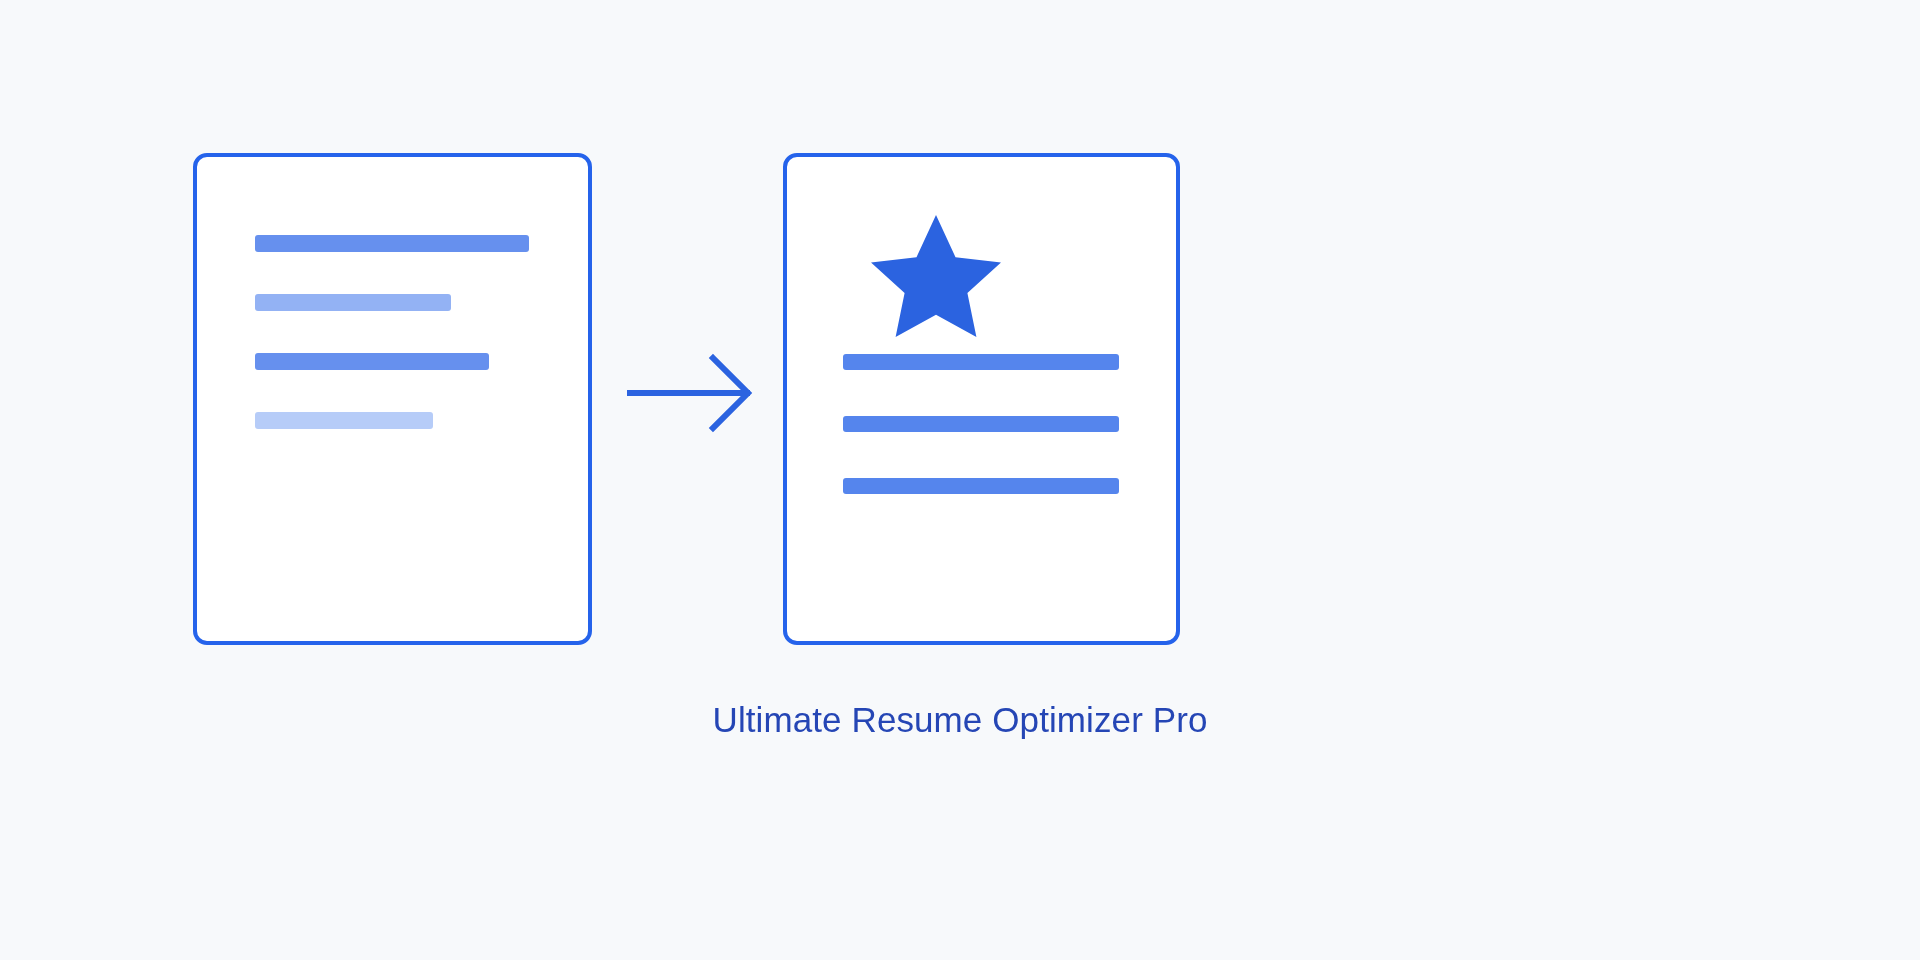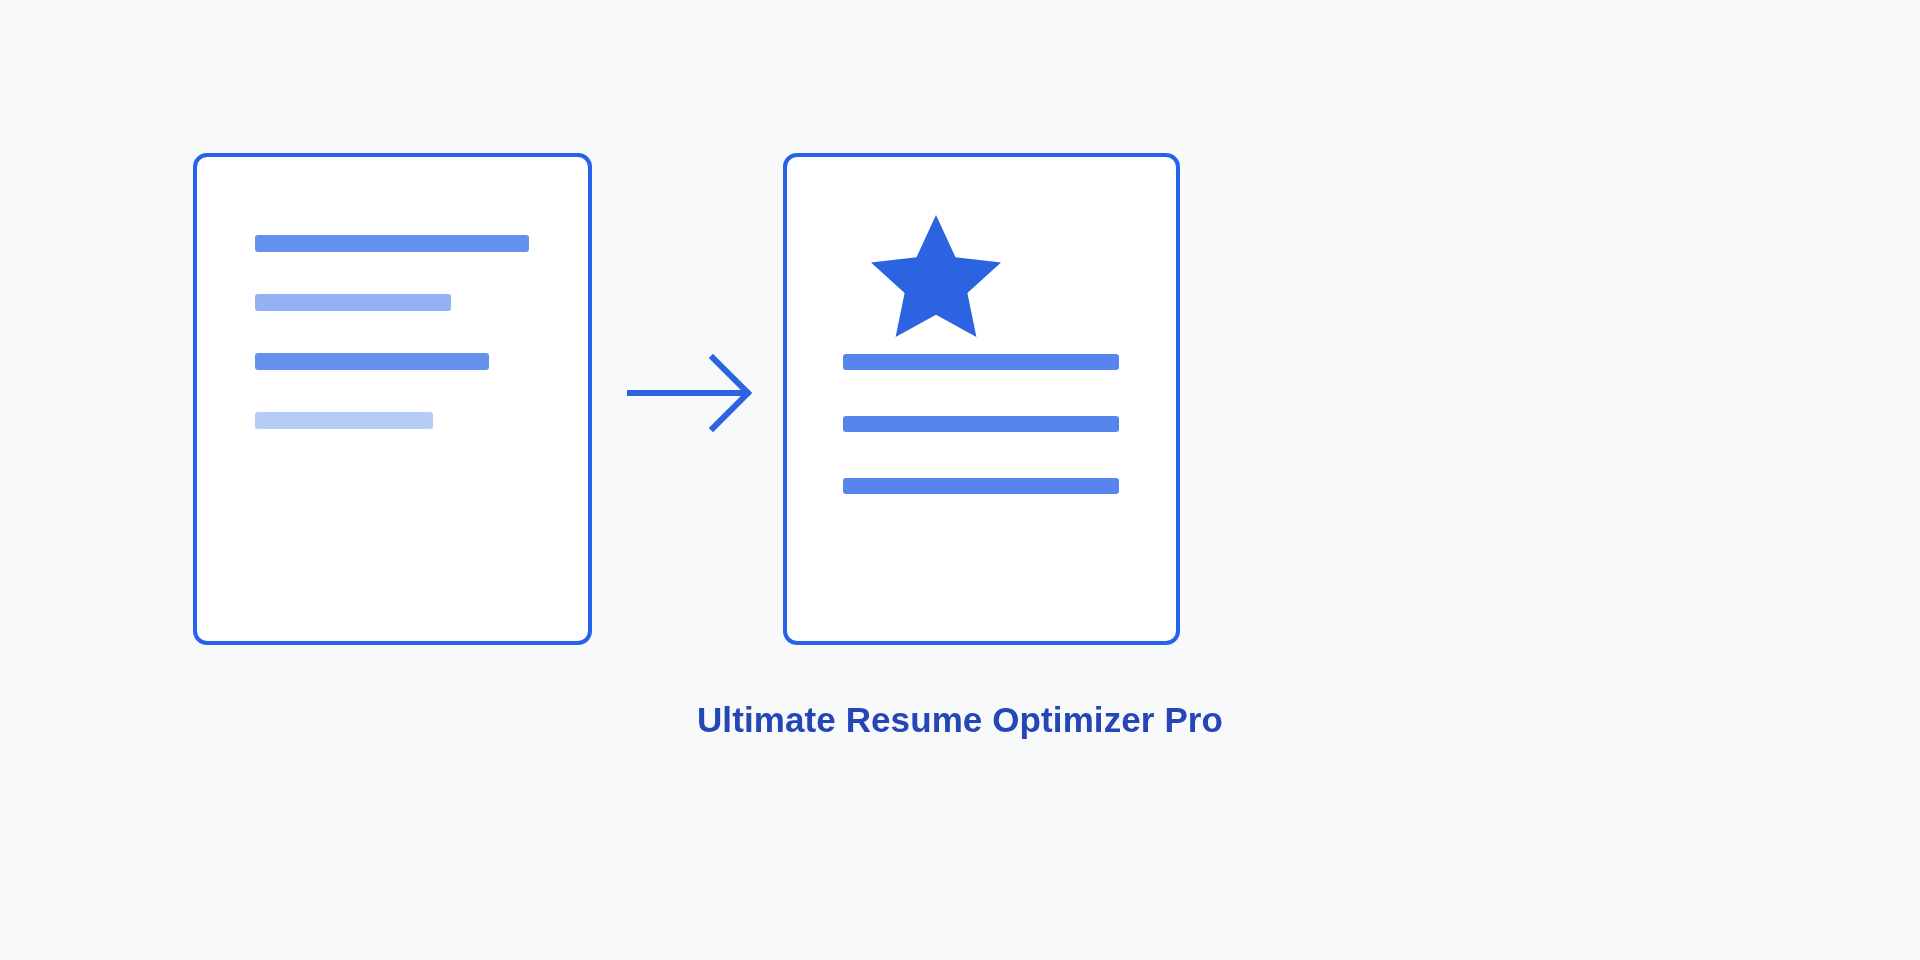--- a/index.html
+++ b/index.html
@@ -91,21 +91,21 @@
   #transform-arrow svg { display: block; width: 100%; height: 100%; overflow: visible; }
 
   
   #product-title {
     position: absolute;
     left: 0;
     top: 700px;
     width: 1920px;
     text-align: center;
     font-size: 35px;
-    font-weight: 700;
+    font-weight: 400;
     letter-spacing: 0.1px;
     color: #2546b5;
     font-family: "Liberation Sans", "DejaVu Sans", sans-serif;
     white-space: nowrap;
   }
 </style>
 </head>
 <body>
 
 <div id="illustration-canvas">

